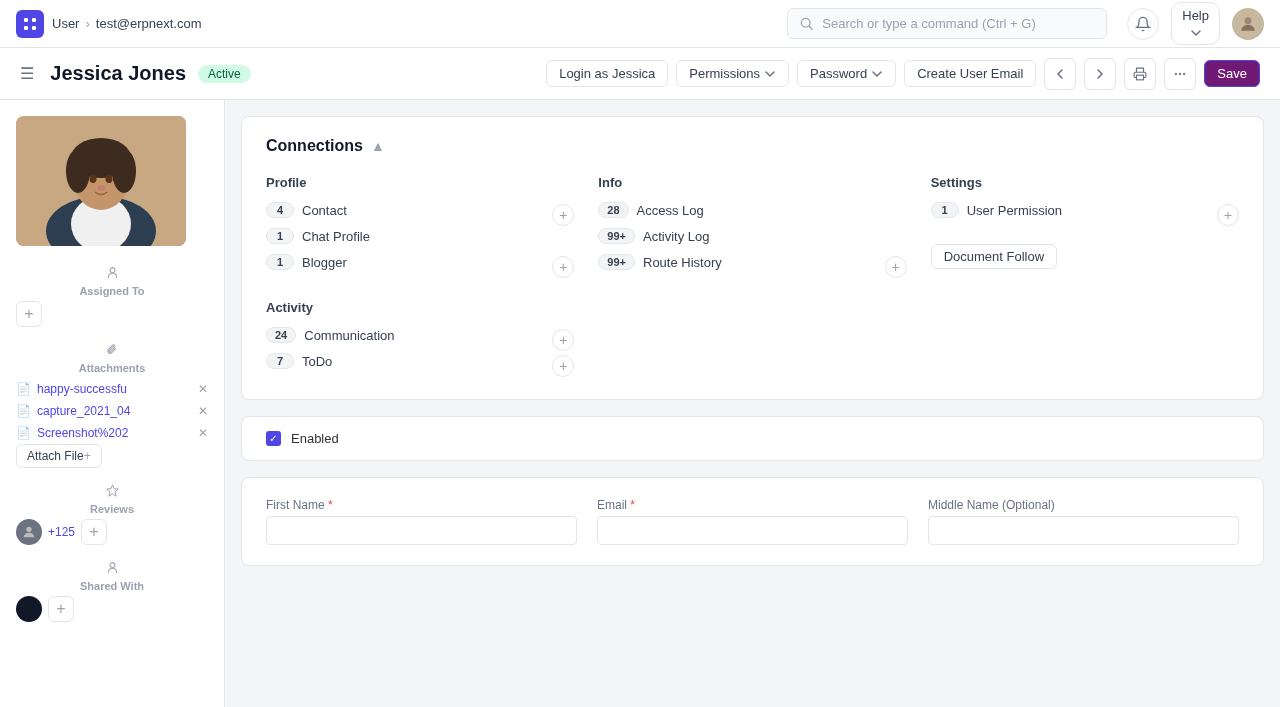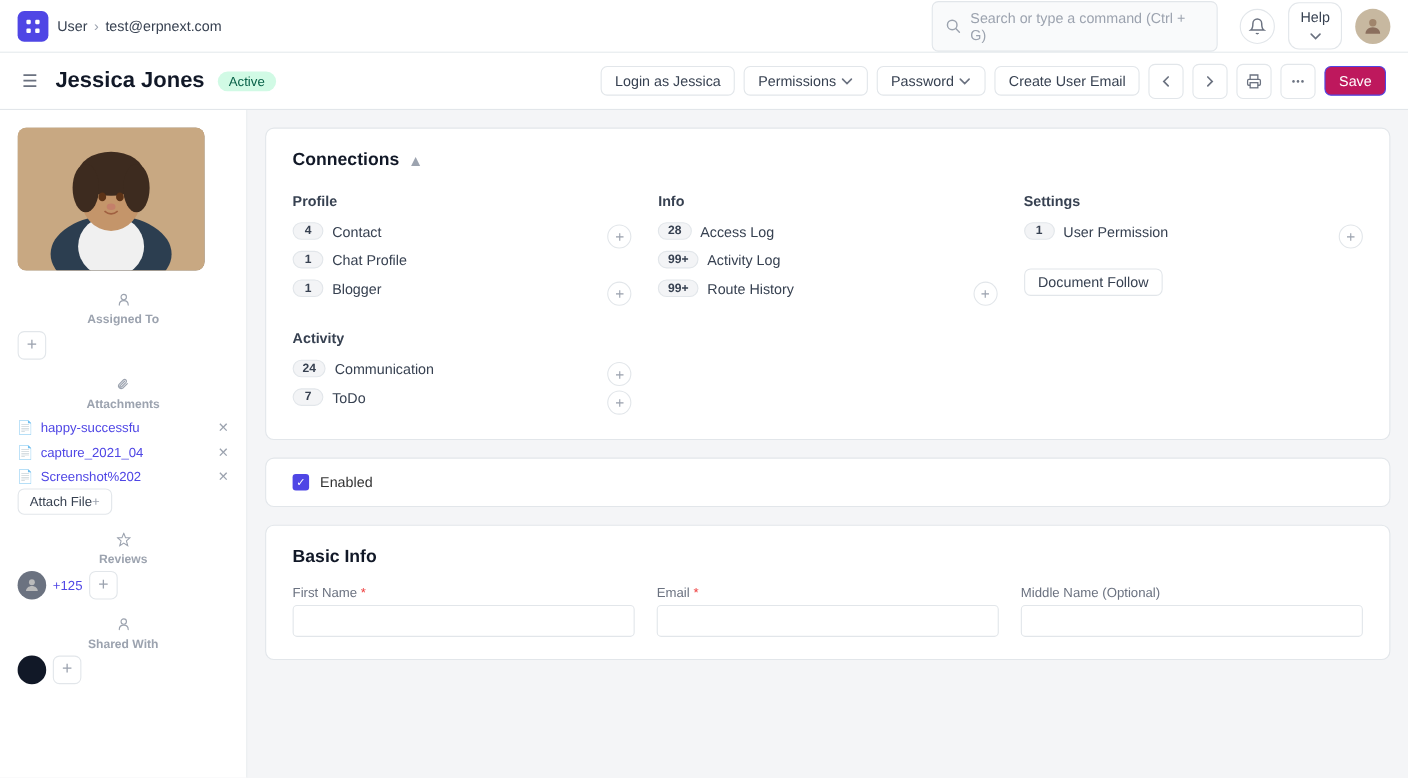--- a/index.html
+++ b/index.html
@@ -27,21 +27,21 @@
     }
     .nav-breadcrumb span { color: #374151; }
     .nav-breadcrumb .sep { color: #9ca3af; }
     .nav-search {
       margin-left: auto;
       display: flex; align-items: center;
       border: 1px solid #e2e6ea;
       border-radius: 6px;
       padding: 7px 12px;
       gap: 8px;
-      width: 260px;
+      width: 320px;
       background: #f9fafb;
       color: #9ca3af;
       font-size: 13px;
     }
     .nav-right {
       display: flex; align-items: center; gap: 12px; margin-left: 12px;
     }
     .nav-bell {
       width: 32px; height: 32px;
       border-radius: 50%;
@@ -93,21 +93,21 @@
       margin-left: auto; display: flex; align-items: center; gap: 8px;
     }
     .btn {
       border: 1px solid #e2e6ea; background: #fff;
       border-radius: 6px; padding: 5px 12px;
       font-size: 13px; color: #374151;
       cursor: pointer; display: flex; align-items: center; gap: 4px;
       white-space: nowrap;
     }
     .btn-primary {
-      background: #be185d; color: #fff; border-color: #4f46e5;
+      background: #701a75; color: #fff; border-color: #4f46e5;
     }
     .btn-icon {
       width: 32px; height: 32px; padding: 0;
       display: flex; align-items: center; justify-content: center;
       border: 1px solid #e2e6ea; border-radius: 6px;
       background: #fff; cursor: pointer; color: #6b7280;
     }
 
     
     .main-layout {
@@ -570,21 +570,20 @@
         <div></div>
       </div>
     </div>
 
     <div class="checkbox-section">
       <div class="custom-checkbox">✓</div>
       <span>Enabled</span>
     </div>
 
     <div class="basic-info-card">
-      <div class="basic-info-title">Basic Info</div>
       <div class="form-row">
         <div class="form-field">
           <label>
             <span>First Name</span>
             <span class="required"> *</span>
           </label>
           <input class="form-input" type="text" style="">
         </div>
         <div class="form-field">
           <label>

